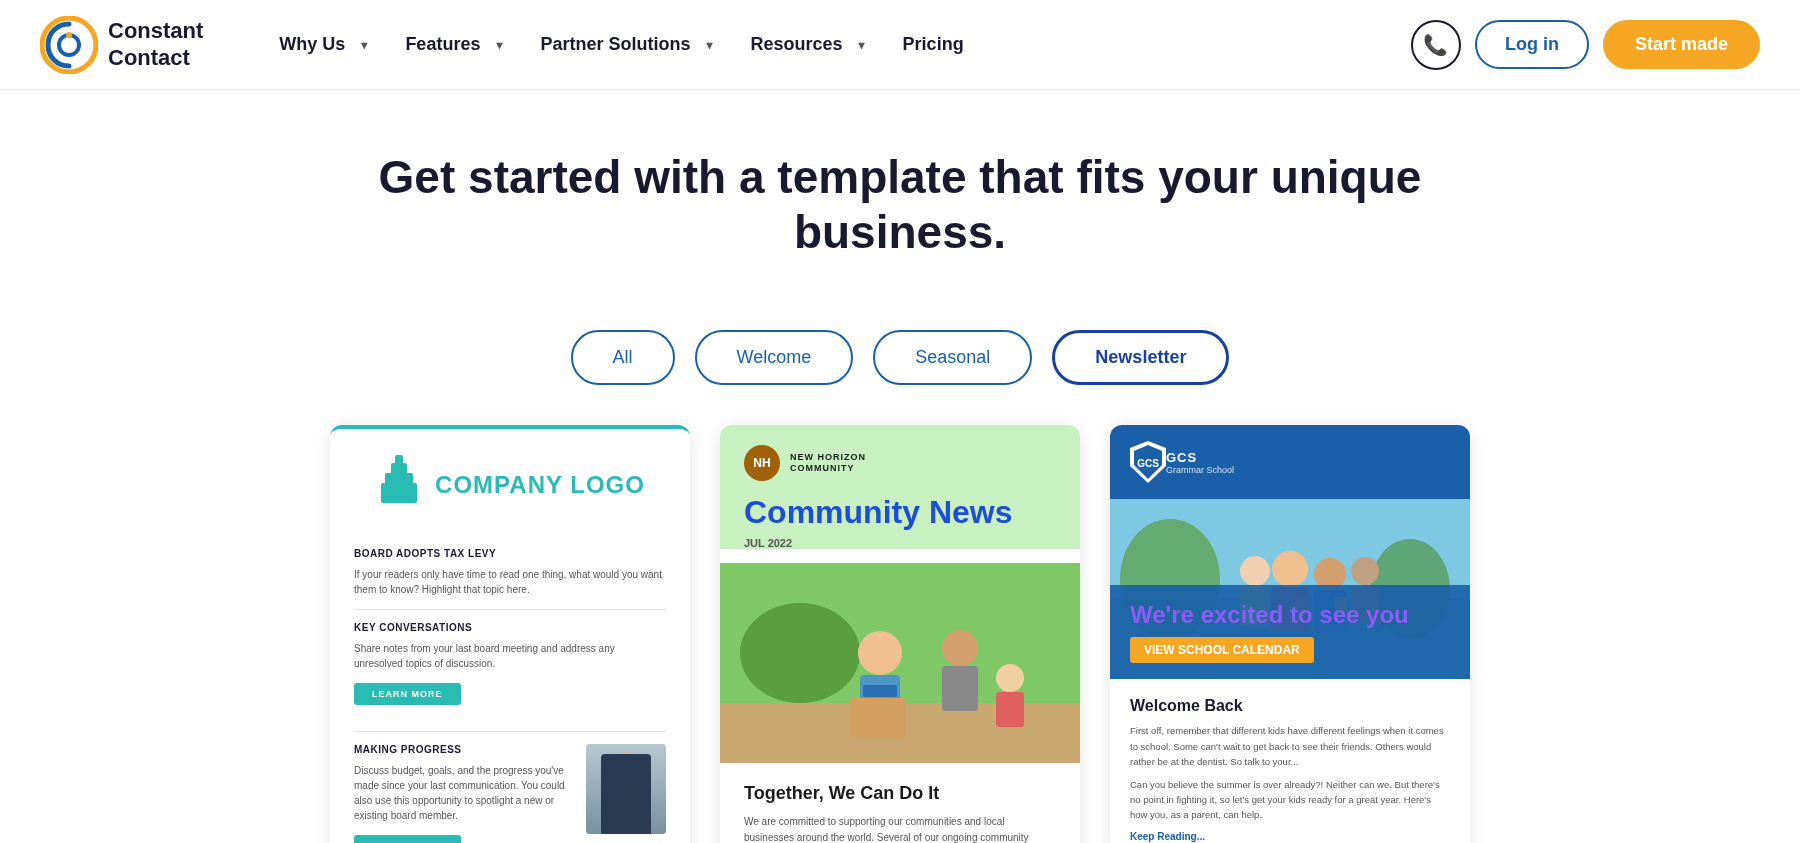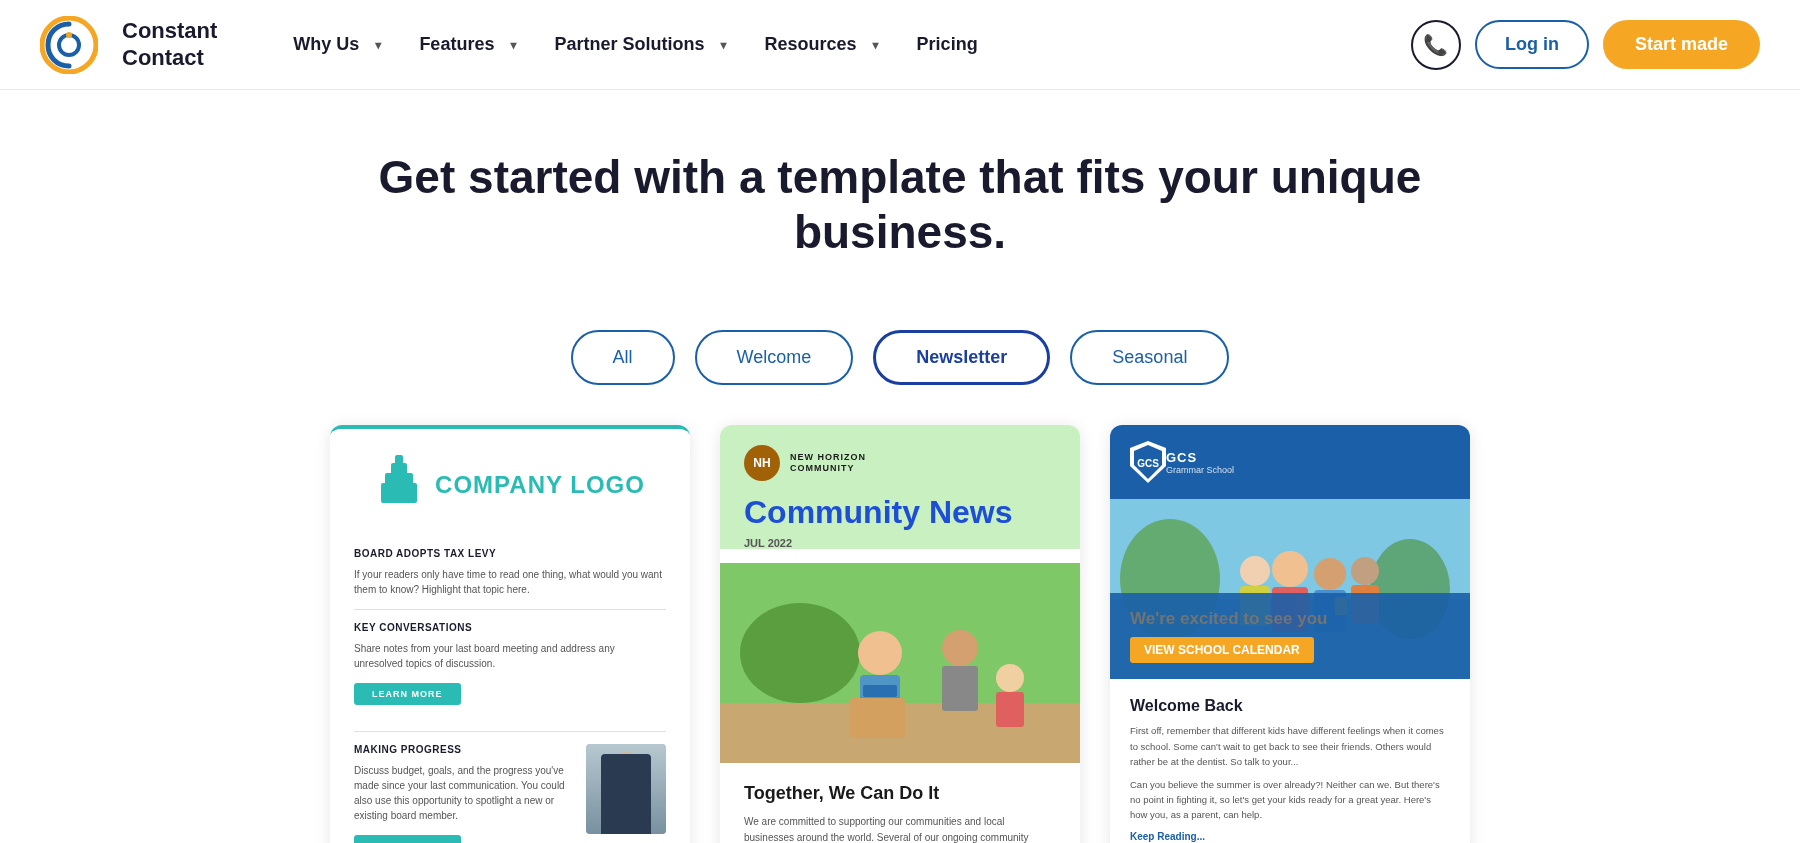--- a/index.html
+++ b/index.html
@@ -10,21 +10,21 @@
       display: flex;
       align-items: center;
       padding: 0 40px;
       height: 90px;
       border-bottom: 1px solid #e8e8e8;
       background: #fff;
     }
     .logo-area {
       display: flex;
       align-items: center;
-      gap: 24px;
+      gap: 10px;
       margin-right: 60px;
       text-decoration: none;
     }
     .logo-icon {
       width: 58px;
       height: 58px;
     }
     .logo-text {
       display: flex;
       flex-direction: column;
@@ -349,23 +349,23 @@
     }
     .tmpl3-banner {
       position: absolute;
       bottom: 0;
       left: 0;
       right: 0;
       background: rgba(26, 95, 168, 0.9);
       padding: 16px 20px;
     }
     .tmpl3-banner-text {
-      font-size: 17px;
+      font-size: 24px;
       font-weight: 800;
-      color: #737373;
+      color: #8b5cf6;
       line-height: 1.2;
     }
     .tmpl3-banner-btn {
       display: inline-block;
       margin-top: 8px;
       padding: 6px 14px;
       background: #f5a623;
       color: #fff;
       font-size: 12px;
       font-weight: 700;
@@ -448,22 +448,22 @@
   </div>
 </header>
 
 <section class="hero">
   <h1>Get started with a template that fits your unique business.</h1>
 </section>
 
 <div class="filter-tabs">
   <button class="filter-tab">All</button>
   <button class="filter-tab">Welcome</button>
+  <button class="filter-tab">Seasonal</button>
   <button class="filter-tab active">Newsletter</button>
-  <button class="filter-tab">Seasonal</button>
 </div>
 
 <div class="templates-grid">
 
   <div class="template-card tmpl1">
     <div class="tmpl1-header">
       <div class="tmpl1-logo">
         <span class="tmpl1-logo-icon">
           <svg width="48" height="52" viewBox="0 0 48 52" xmlns="http://www.w3.org/2000/svg">
             <rect x="6" y="30" width="36" height="20" rx="2" fill="#2abcb4"></rect>

